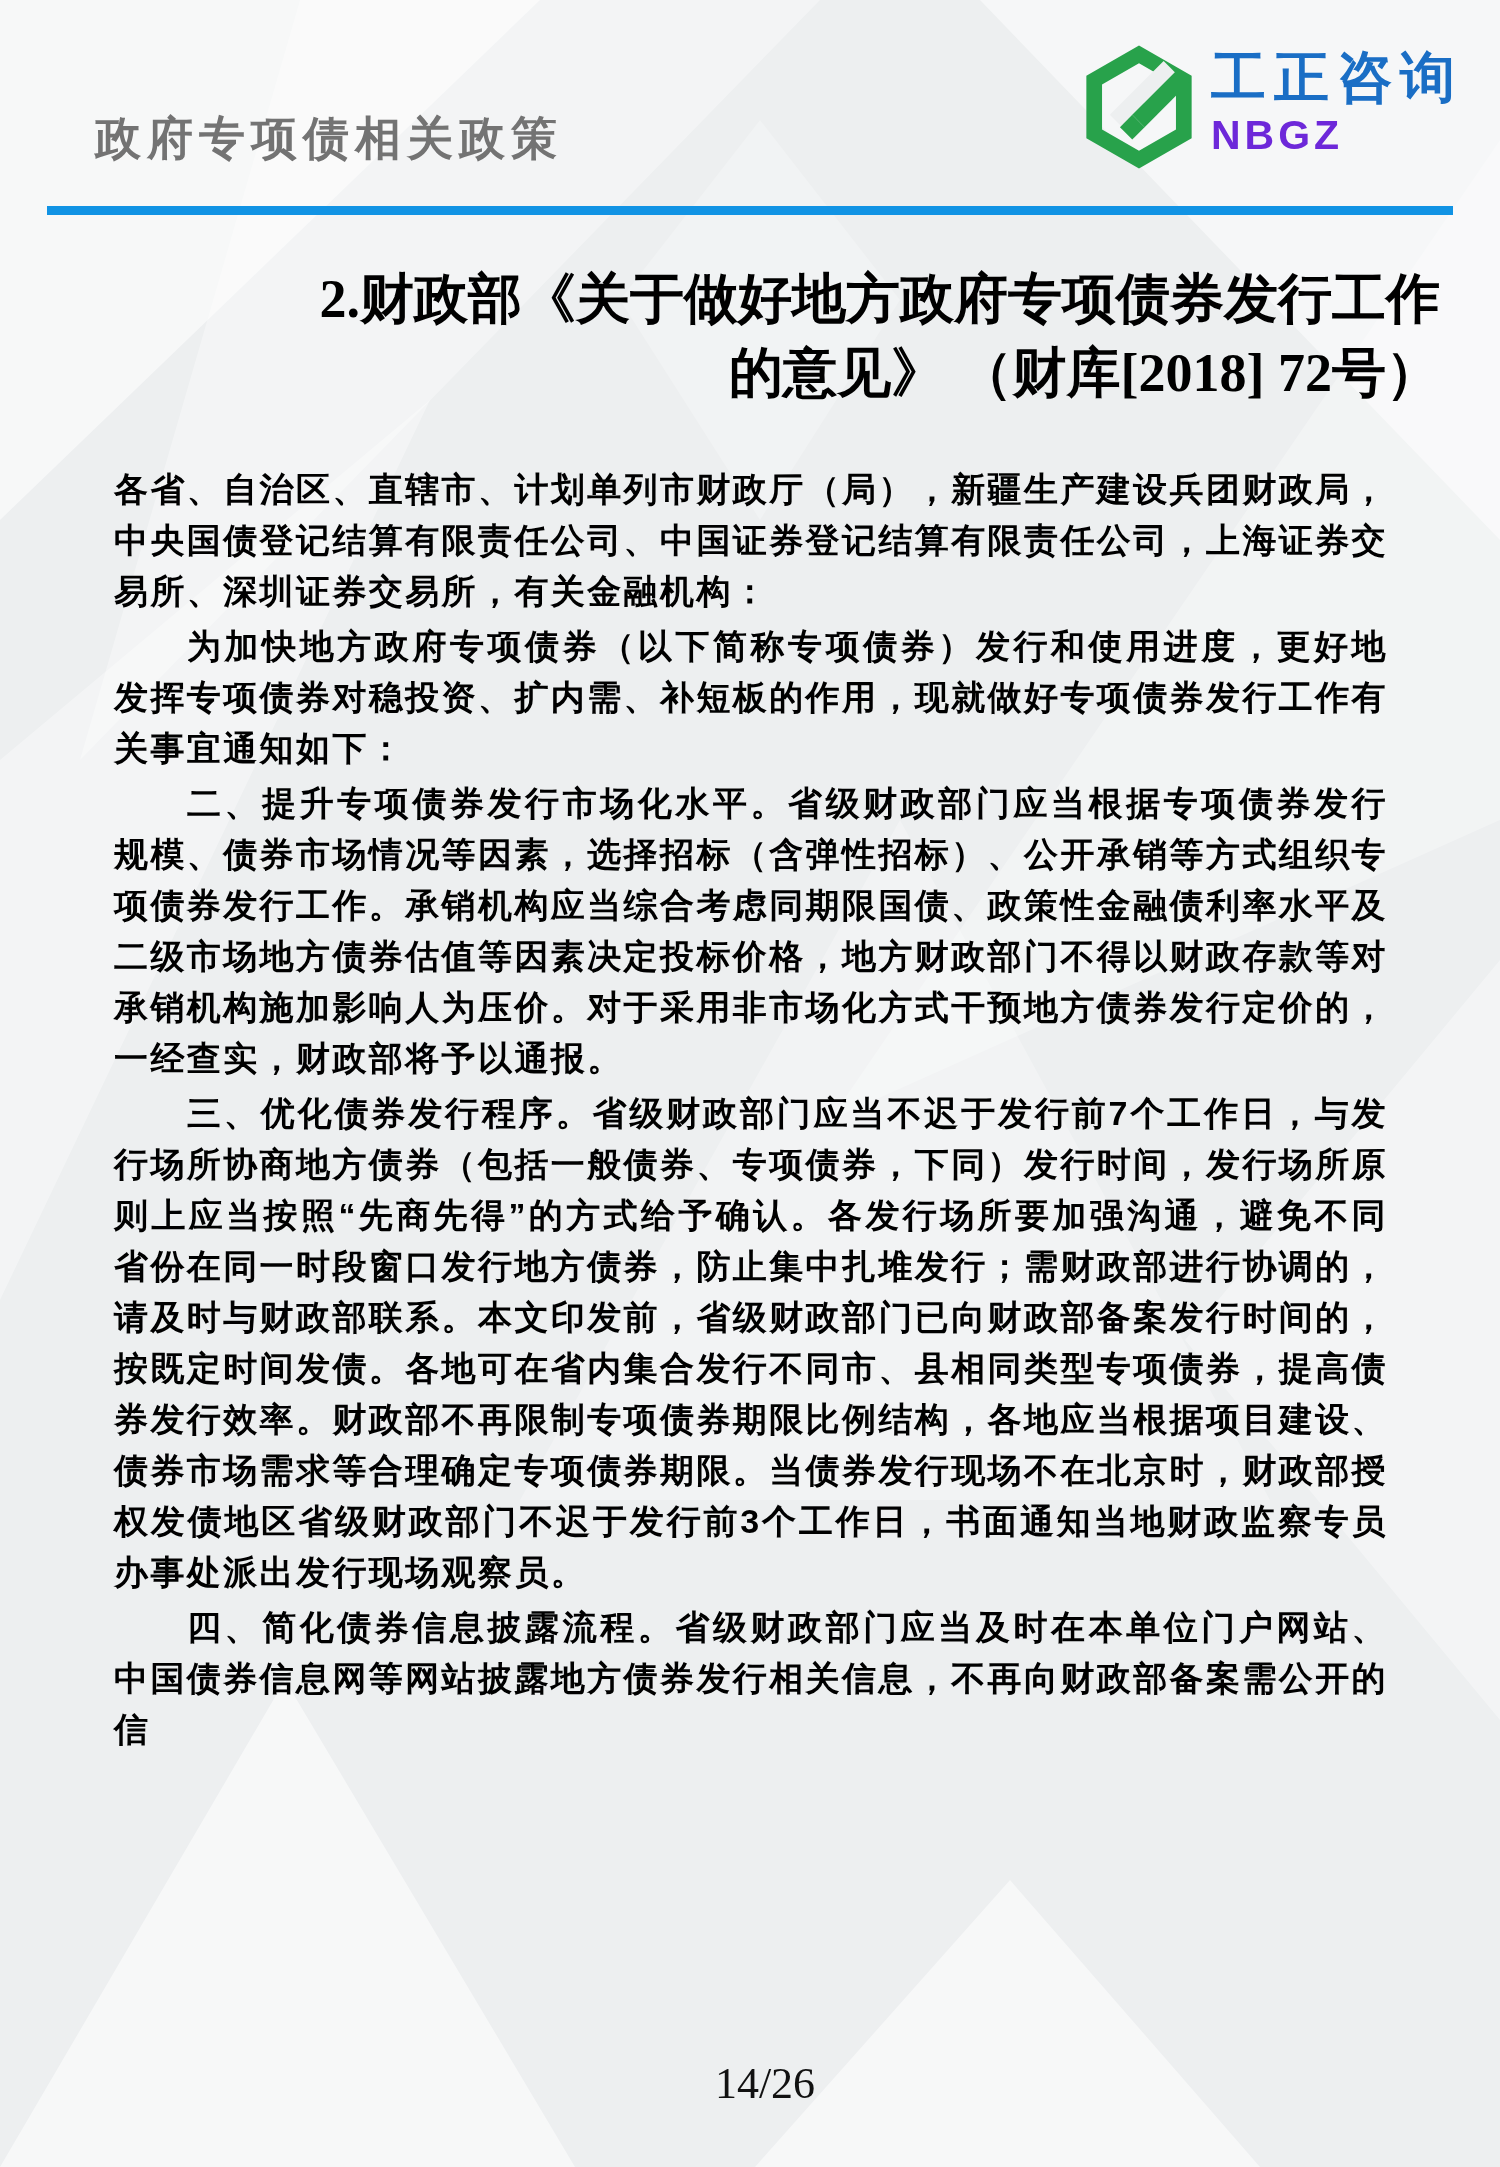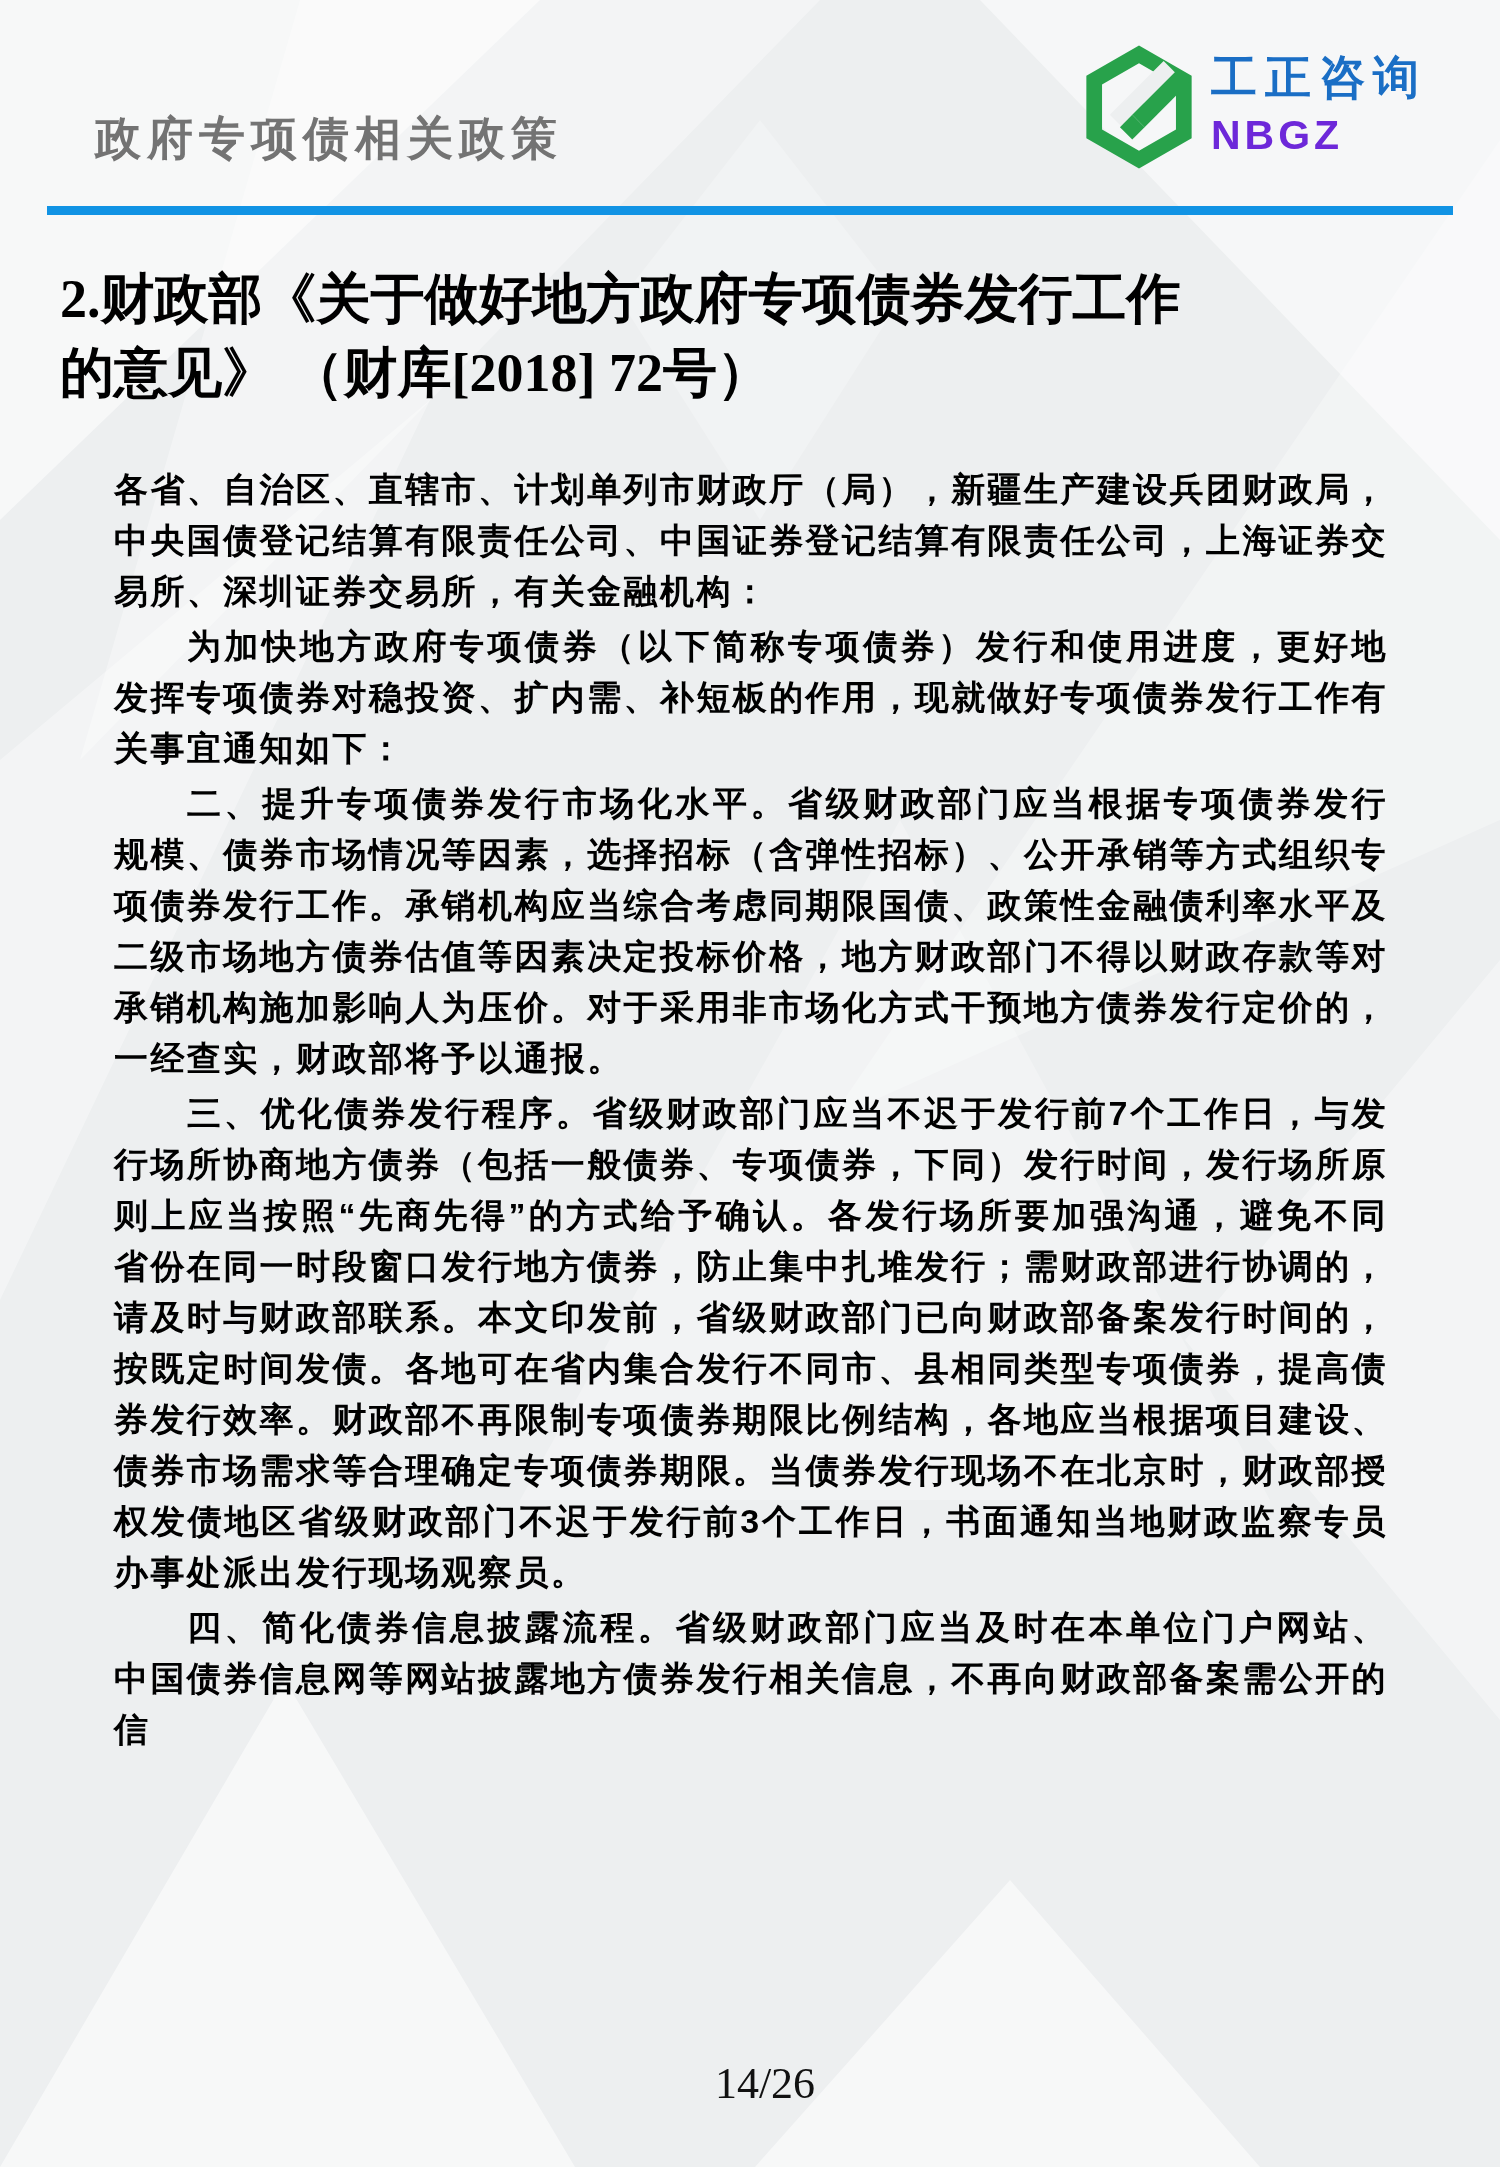--- a/index.html
+++ b/index.html
@@ -25,37 +25,37 @@
     color:#737373;
     white-space:nowrap;
   }
   .logo{
     position:absolute;left:1083px;top:44px;
     display:flex;align-items:center;
   }
   .logo-mark{width:112px;height:126px;display:block;}
   .logo-text{margin-left:16px;display:flex;flex-direction:column;}
   .brand-cn{
-    font-size:46px;font-weight:bold;color:#1a6ec5;
+    font-size:55px;font-weight:bold;color:#1a6ec5;
     letter-spacing:8px;line-height:56px;white-space:nowrap;
   }
   .brand-en{
     font-size:41px;font-weight:bold;color:#6d28d9;
     letter-spacing:4px;line-height:60px;white-space:nowrap;
   }
   .header-rule{
     position:absolute;left:47px;top:206px;
     width:1406px;height:9px;
     background:#1193e4;
   }
 
   
   .doc-title{
     position:absolute;left:60px;top:262px;width:1380px;
-    text-align:left;
+    text-align:right;
     font-family:"Liberation Serif","DejaVu Serif",serif;
     font-weight:bold;
     font-size:54px;line-height:74px;
     color:#000;
   }
 
   
   .content{
     position:absolute;left:110px;top:460px;width:1282px;
     font-size:34px;

